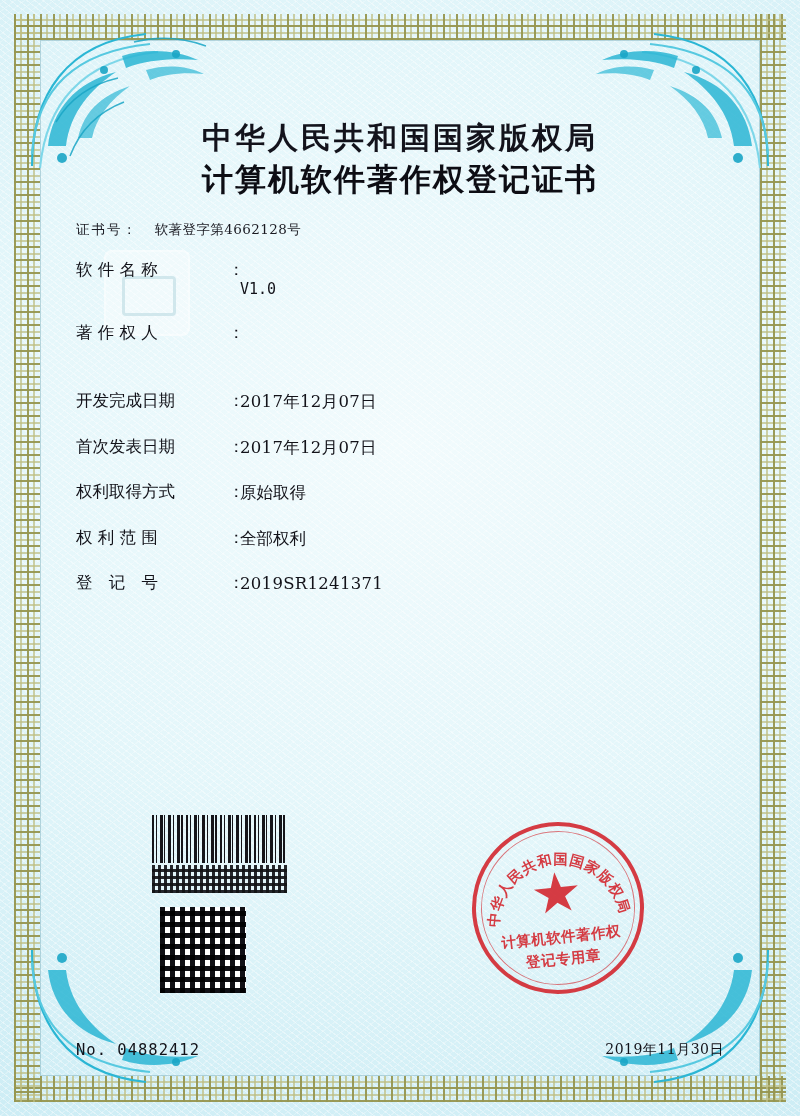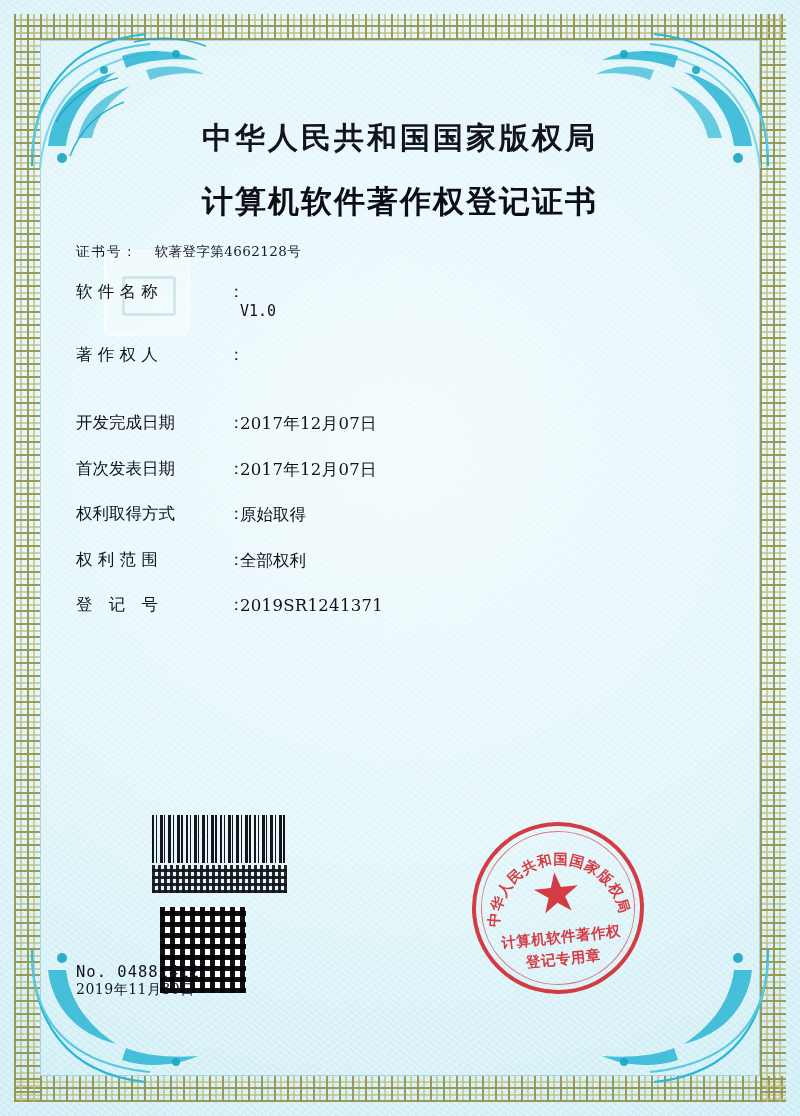--- a/index.html
+++ b/index.html
@@ -98,21 +98,20 @@
   .title-main {
     margin-top: 118px;
     text-align: center;
     font-size: 30px;
     font-weight: bold;
     letter-spacing: 3px;
     color: #13131c;
     font-family: "DejaVu Serif", "Liberation Serif", serif;
   }
   .title-sub {
-    margin-top: 22px;
     text-align: center;
     font-size: 31px;
     font-weight: bold;
     letter-spacing: 2px;
     color: #0d0d14;
     font-family: "DejaVu Serif", "Liberation Serif", serif;
   }
 
   .cert-no {
     margin-top: 20px;
@@ -266,28 +265,27 @@
     letter-spacing: .5px;
   }
   .seal-line1 { top: 102px; }
   .seal-line2 { top: 124px; }
 
   
   .footer {
     position: absolute;
     left: 76px;
     right: 76px;
-    top: 963px;
+    top: 1041px;
     display: flex;
     justify-content: space-between;
     align-items: flex-start;
     font-size: 16px;
     color: #121219;
     font-family: "DejaVu Serif", "Liberation Serif", serif;
-    flex-direction: column;
   }
   .footer .no {
     font-family: "DejaVu Sans Mono", monospace;
     font-size: 15.5px;
     letter-spacing: 1px;
   }
   .footer .date {
     letter-spacing: .5px;
     font-size: 14px;
   }

